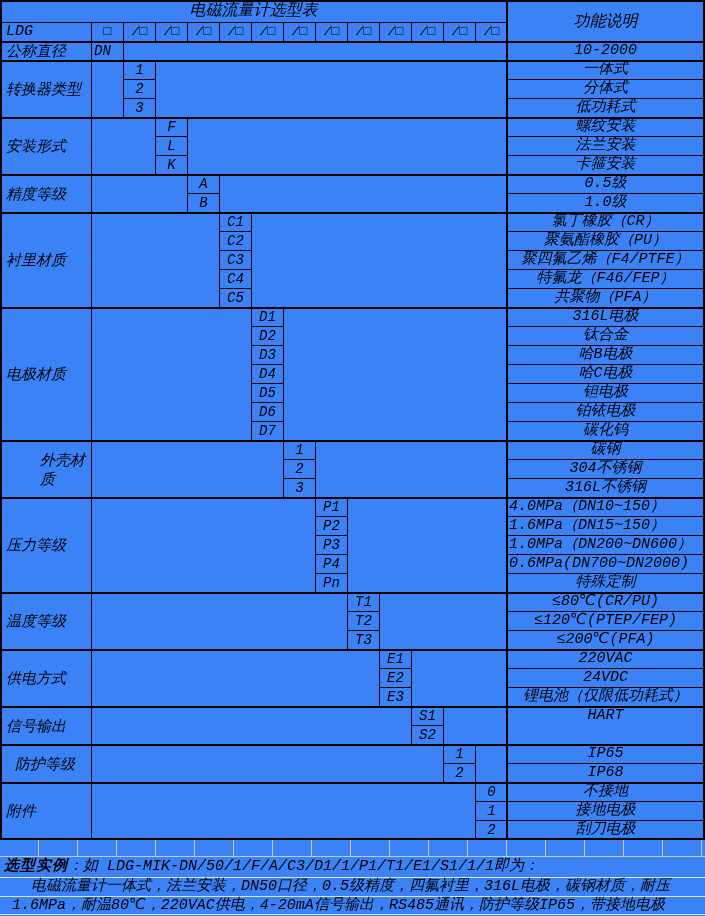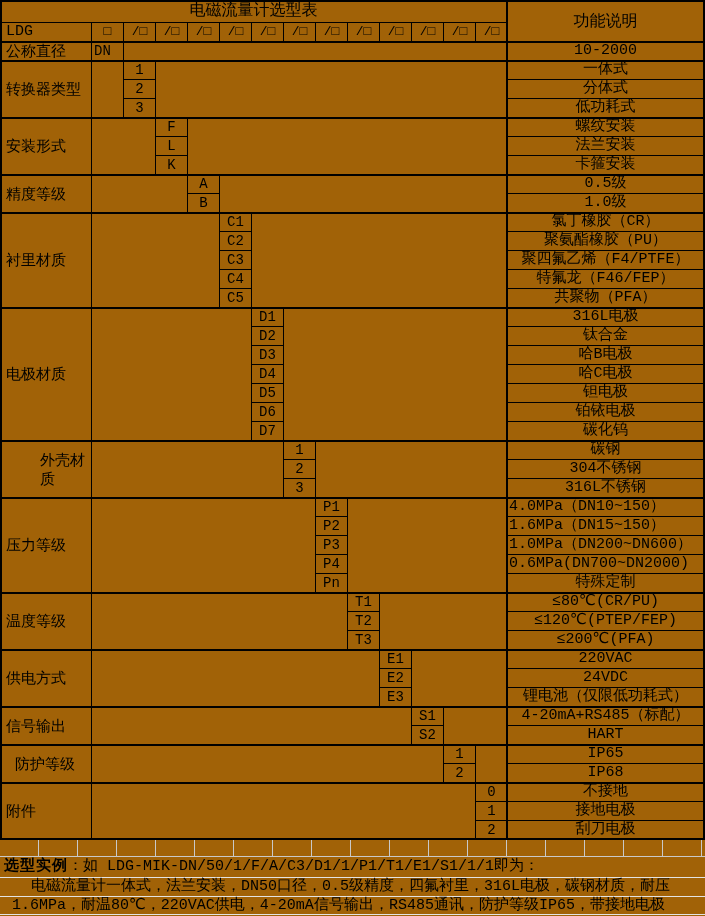--- a/index.html
+++ b/index.html
@@ -1,17 +1,17 @@
 <!DOCTYPE html>
 <html><head>
 <meta charset="utf-8">
 <style>
   html,body{margin:0;padding:0;background:#fff;}
   body{font-family:"Liberation Mono","DejaVu Sans Mono","DejaVu Sans",sans-serif;color:#000;}
-  #sheet{position:relative;width:705px;height:916px;background:#a16207;overflow:hidden;}
+  #sheet{position:relative;width:705px;height:916px;background:#3b82f6;overflow:hidden;font-style:italic;}
   #frame{position:absolute;left:0;top:0;width:705px;height:840px;border:2px solid #000;box-sizing:border-box;z-index:3;pointer-events:none;}
   .abs{position:absolute;box-sizing:border-box;}
   #title{left:0;top:0;width:507px;height:22px;line-height:22px;text-align:center;font-size:16px;z-index:2;}
   #funchdr{left:507px;top:2px;width:197px;height:39px;display:flex;align-items:center;justify-content:center;font-size:16px;z-index:2;}
   #hsep22{left:0;top:22px;width:508px;height:1px;background:#000;z-index:2;}
   #vline91{left:91px;top:22px;width:1px;height:818px;background:#000;z-index:2;}
   #vline507{left:506px;top:0;width:2px;height:840px;background:#000;z-index:2;}
   #ldg-label{left:0;top:22px;width:91px;height:20px;line-height:20px;padding-left:6px;font-size:15px;z-index:2;}
   #ldg-boxes{left:91px;top:22px;width:417px;height:20px;display:flex;z-index:2;}
   .mcell{flex:0 0 32px;border-left:1px solid #000;box-sizing:border-box;text-align:center;font-size:13px;line-height:20px;}
@@ -192,21 +192,20 @@
         <div class="dcell">24VDC</div>
         <div class="dcell">锂电池（仅限低功耗式）</div>
       </div>
       <div class="sep" style="top: 706px;"></div>
       <div class="glabel" style="top: 707px; height: 38px;">信号输出</div>
       <div class="cbox" style="left: 411px; top: 707px; height: 38px;">
         <div class="ccell">S1</div>
         <div class="ccell">S2</div>
       </div>
       <div class="dcol" style="top: 707px; height: 38px;">
-        <div class="dcell">4-20mA+RS485（标配）</div>
         <div class="dcell">HART</div>
       </div>
       <div class="sep" style="top: 744px;"></div>
       <div class="glabel" style="top: 745px; height: 38px; margin-left: 9px;">防护等级</div>
       <div class="cbox" style="left: 443px; top: 745px; height: 38px;">
         <div class="ccell">1</div>
         <div class="ccell">2</div>
       </div>
       <div class="dcol" style="top: 745px; height: 38px;">
         <div class="dcell">IP65</div>

